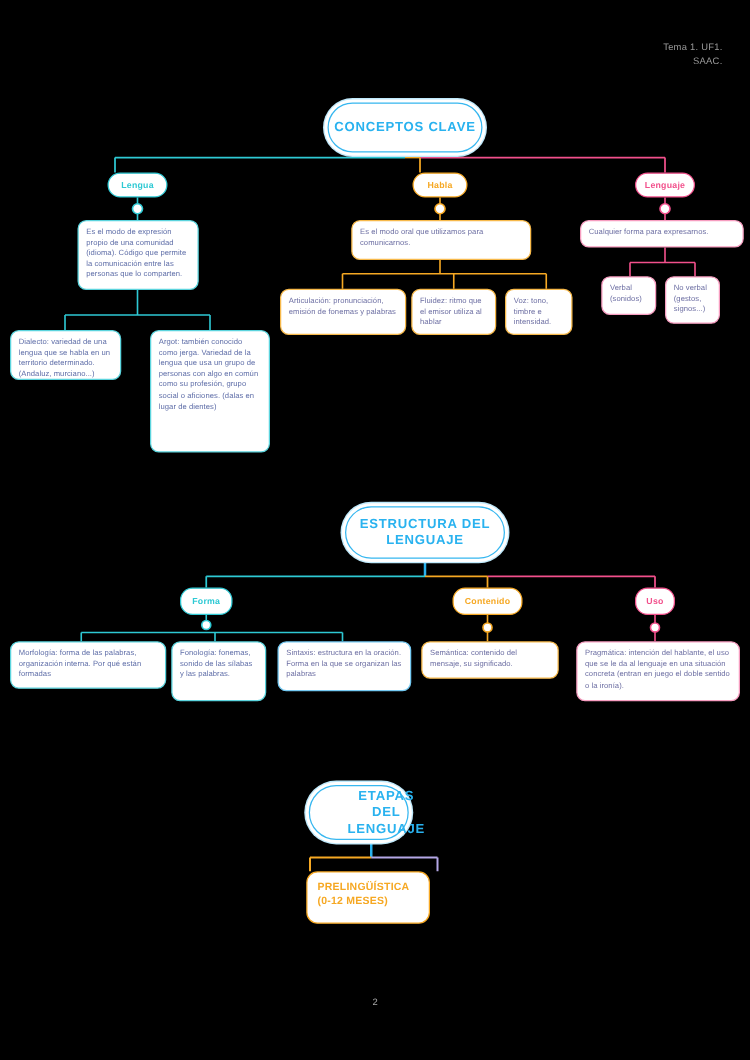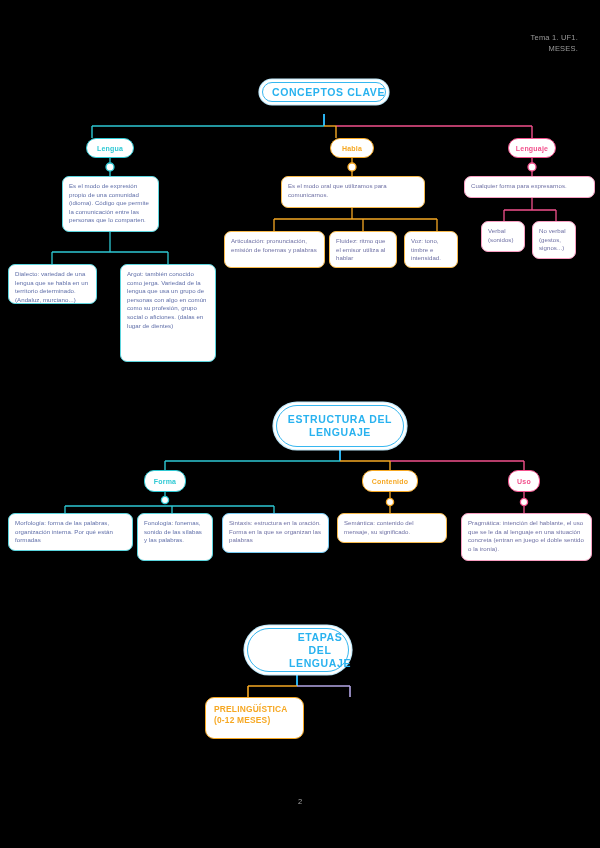--- a/index.html
+++ b/index.html
@@ -71,32 +71,32 @@
   .tbox.amber{border:1px solid #f7b94a;color:#6d6fa3;}
   .tbox.pink{border:1px solid #f79dc0;color:#6d6fa3;}
   .tbox.blue{border:1px solid #74c9f2;color:#6d6fa3;}
 
   
   .etapa{
     border-radius:9px;background:#fff;
     font-size:8.4px;font-weight:bold;line-height:11px;
     padding:6px 8px;box-sizing:border-box;letter-spacing:.2px;
   }
-  .etapa.amber{border:1.4px solid #f6a823;color:#f6a823;}
+  .etapa.amber{border:1.4px solid #f6a823;color:#f6a823;margin-left:40px;}
   .etapa.pink{border:1.4px solid #ef5ba0;color:#ef5ba0;}
   svg.conn{position:absolute;left:0;top:0;width:600px;height:848px;pointer-events:none;}
 </style>
 </head>
 <body>
 
 <div id="page">
 
   <div class="hdr">
     <div>Tema 1. UF1.</div>
-    <div>MESES.</div>
+    <div>SAAC.</div>
   </div>
 
   <svg class="conn" viewBox="0 0 600 848">
 
     <path d="M324 114 L324 126" stroke="#29b2ef" stroke-width="2" fill="none"></path>
 
     <path d="M92 126 L324 126" stroke="#2ec9d4" stroke-width="1.4" fill="none"></path>
     <path d="M324 126 L336 126" stroke="#f6a823" stroke-width="1.4" fill="none"></path>
     <path d="M336 126 L532 126" stroke="#f2508c" stroke-width="1.4" fill="none"></path>
 
@@ -152,21 +152,21 @@
     <circle cx="524" cy="502" r="3.6" fill="#fff" stroke="#f2508c" stroke-width="1.3"></circle>
     <path d="M524 505 L524 513" stroke="#f2508c" stroke-width="1.3" fill="none"></path>
 
     <path d="M297 672 L297 686" stroke="#29b2ef" stroke-width="2" fill="none"></path>
     <path d="M248 686 L297 686" stroke="#f6a823" stroke-width="1.6" fill="none"></path>
     <path d="M297 686 L350 686" stroke="#b4a7e6" stroke-width="1.6" fill="none"></path>
     <path d="M248 686 L248 697" stroke="#f6a823" stroke-width="1.6" fill="none"></path>
     <path d="M350 686 L350 697" stroke="#b4a7e6" stroke-width="1.6" fill="none"></path>
   </svg>
 
-  <div class="node title-pill" style="left:262px;top:82px;width:124px;height:20px;justify-content:flex-end;">
+  <div class="node title-pill" style="left:262px;top:82px;width:124px;height:40px;">
     <span>CONCEPTOS CLAVE</span>
   </div>
 
   <div class="node label-pill teal" style="left:86px;top:138px;width:48px;height:20px;">
     <span>Lengua</span>
   </div>
   <div class="node tbox teal" style="left:62px;top:176px;width:97px;height:56px;">
     <span>Es el modo de expresión propio de una comunidad (idioma). Código que permite la comunicación entre las personas que lo comparten.</span>
   </div>
   <div class="node tbox teal" style="left:8px;top:264px;width:89px;height:40px;">
@@ -229,21 +229,21 @@
   <div class="node tbox blue" style="left:222px;top:513px;width:107px;height:40px;">
     <span>Sintaxis: estructura en la oración. Forma en la que se organizan las palabras</span>
   </div>
   <div class="node tbox amber" style="left:337px;top:513px;width:110px;height:30px;">
     <span>Semántica: contenido del mensaje, su significado.</span>
   </div>
   <div class="node tbox pink" style="left:461px;top:513px;width:131px;height:48px;">
     <span>Pragmática: intención del hablante, el uso que se le da al lenguaje en una situación concreta (entran en juego el doble sentido o la ironía).</span>
   </div>
 
-  <div class="node title-pill" style="left:247px;top:628px;width:102px;height:44px;padding-left:44px;">
+  <div class="node title-pill" style="left:247px;top:628px;width:80px;height:44px;padding-left:44px;">
     <span>ETAPAS DEL
 LENGUAJE</span>
   </div>
 
   <div class="node etapa amber" style="left:205px;top:697px;width:99px;height:42px;">
     <div>PRELINGÜÍSTICA</div>
     <div>(0-12 MESES)</div>
   </div>
 
   <div class="pageno">2</div>

